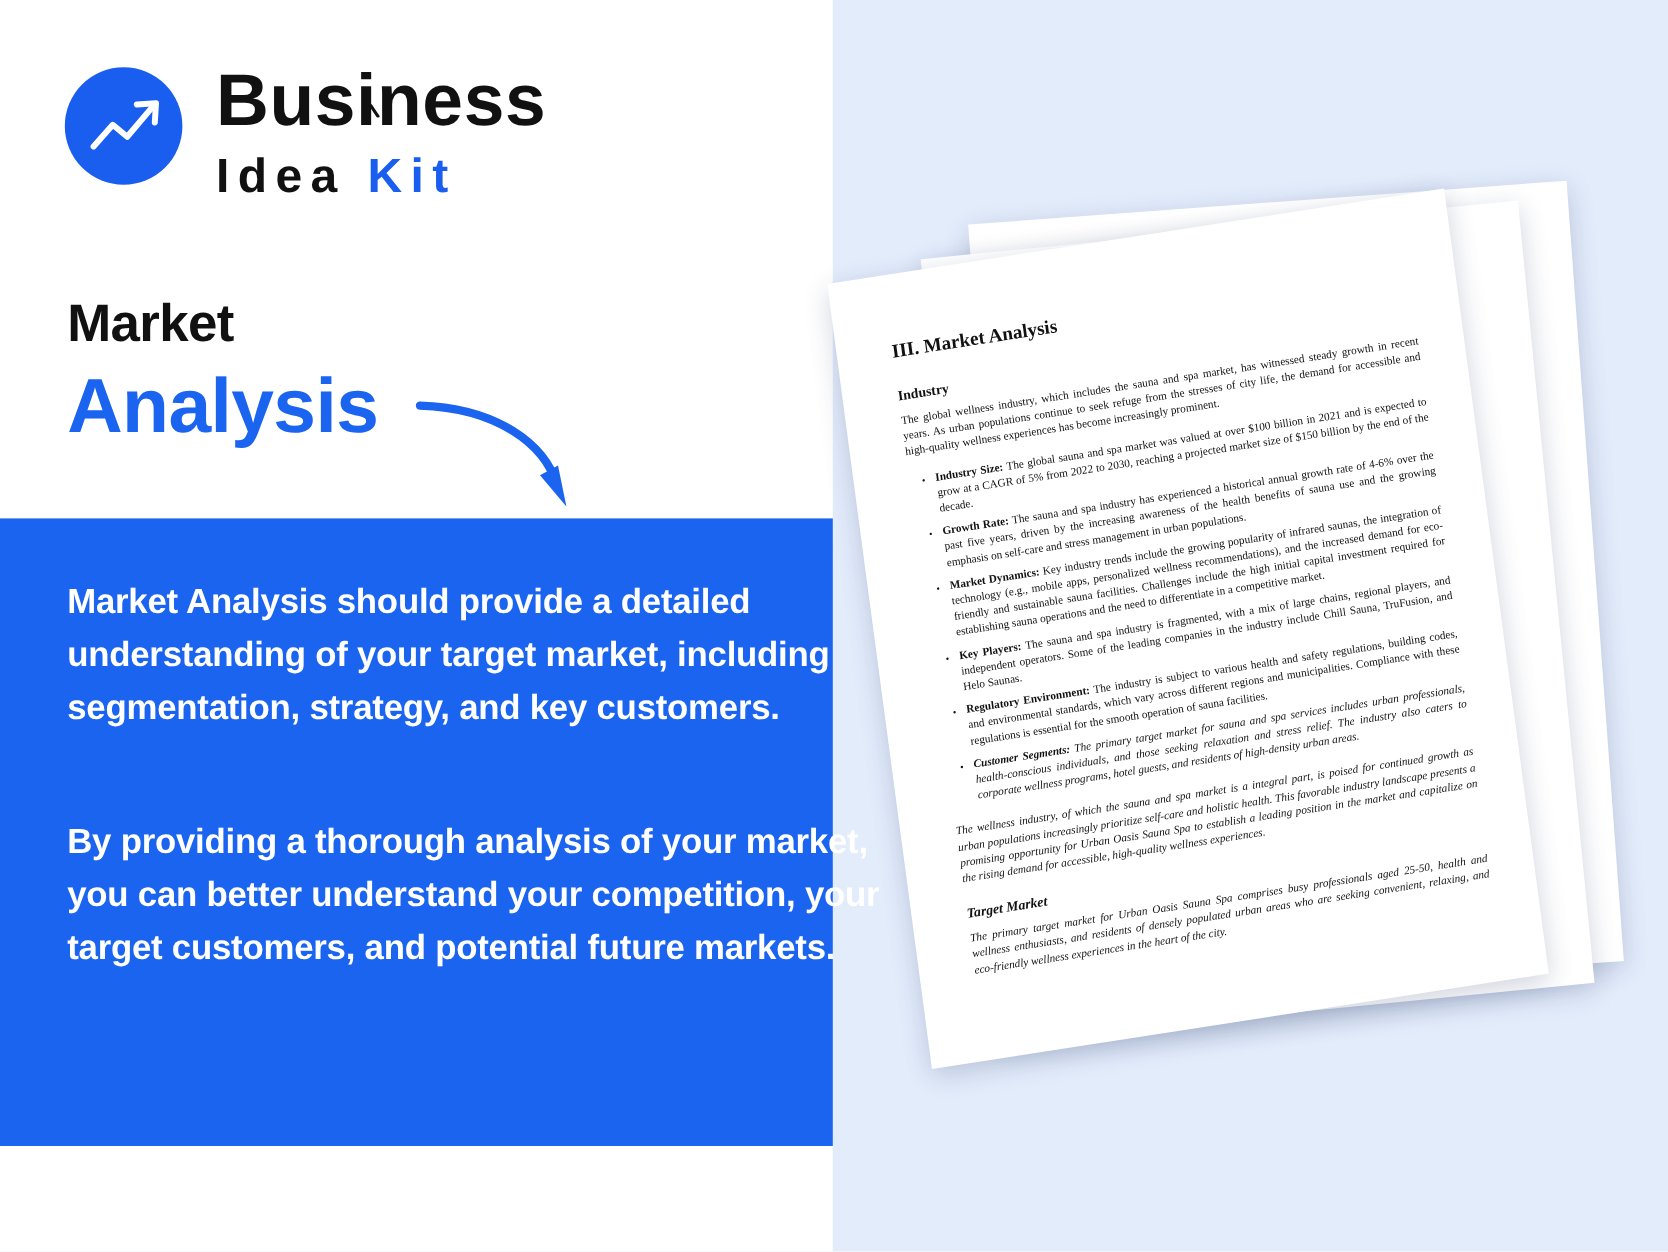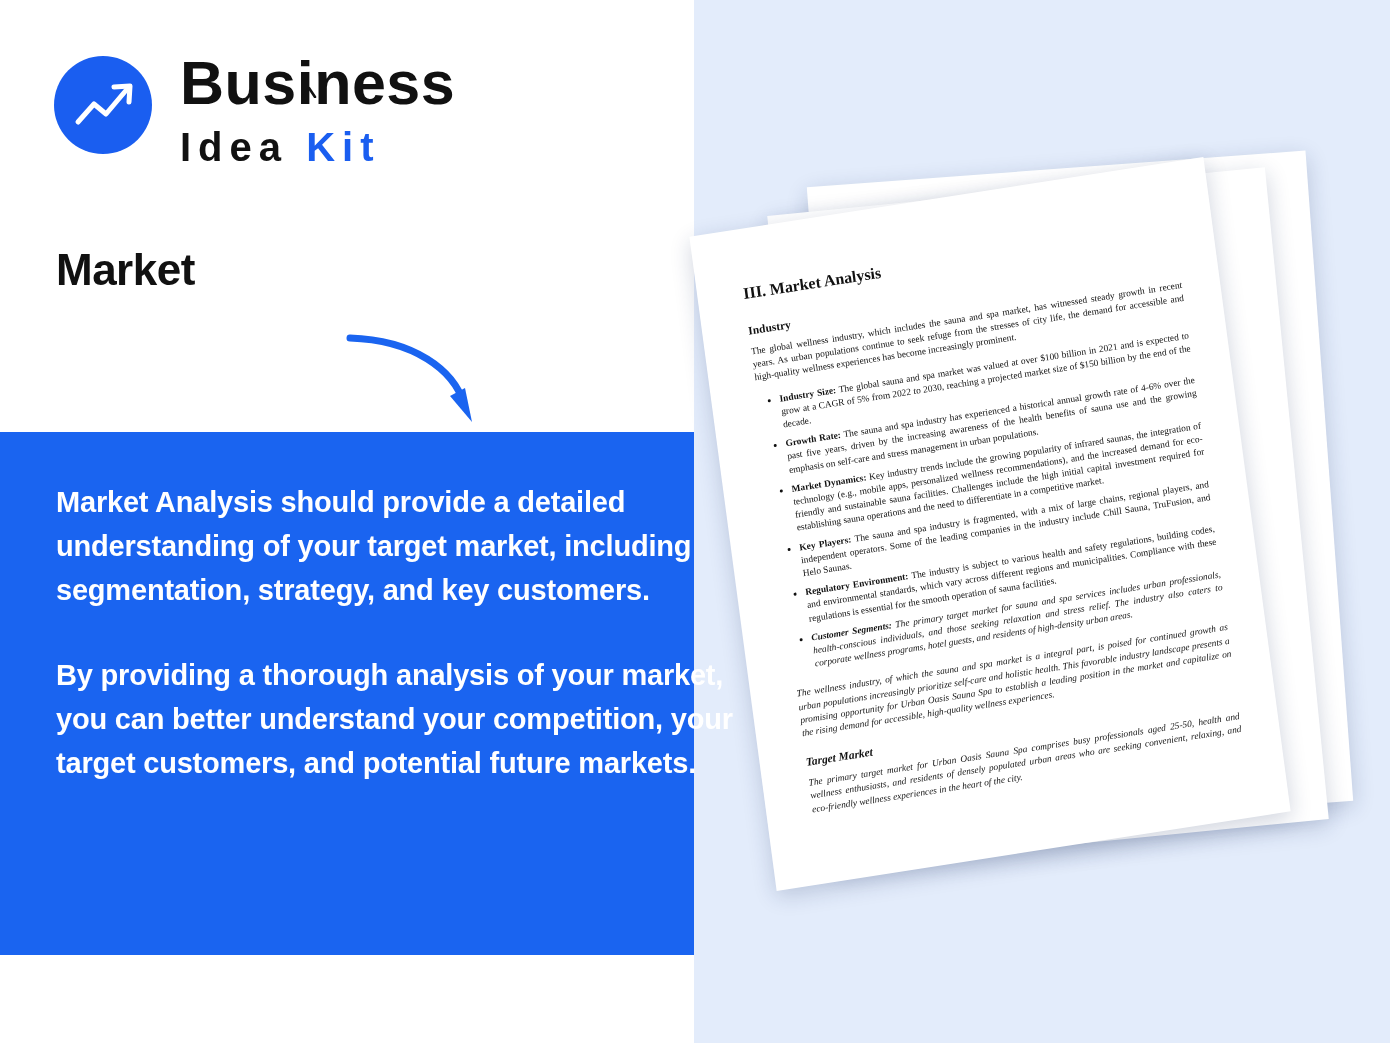--- a/index.html
+++ b/index.html
@@ -123,21 +123,21 @@
     width: 700px;
     color: #ffffff;
   }
   .copy p {
     margin: 0;
     font-size: 29px;
     font-weight: bold;
     line-height: 44px;
     letter-spacing: -0.2px;
   }
-  .copy p.second { margin-top: 41px; }
+  .copy p.second { margin-top: 68px; }
 
   
   .docs {
     position: absolute;
     left: 620px;
     top: 150px;
     width: 780px;
     height: 780px;
   }
   .sheet {
@@ -248,20 +248,21 @@
       </div>
       <div class="logo-line2">
         <span>Idea</span>
         <span class="logo-kit">Kit</span>
       </div>
     </div>
   </div>
 
   <div class="title-wrap">
     <div class="title-line1">Market</div>
+    <div class="title-line2">Analysis</div>
   </div>
 
   <div class="arrow">
     <svg width="140" height="110" viewBox="0 0 140 110">
       <path d="M6 8 C 70 10, 110 40, 120 74" fill="none" stroke="#1a64f0" stroke-width="7" stroke-linecap="round"></path>
       <polygon points="106,66 128,92 121,58" fill="#1a64f0"></polygon>
     </svg>
   </div>
 
   <div class="copy">

